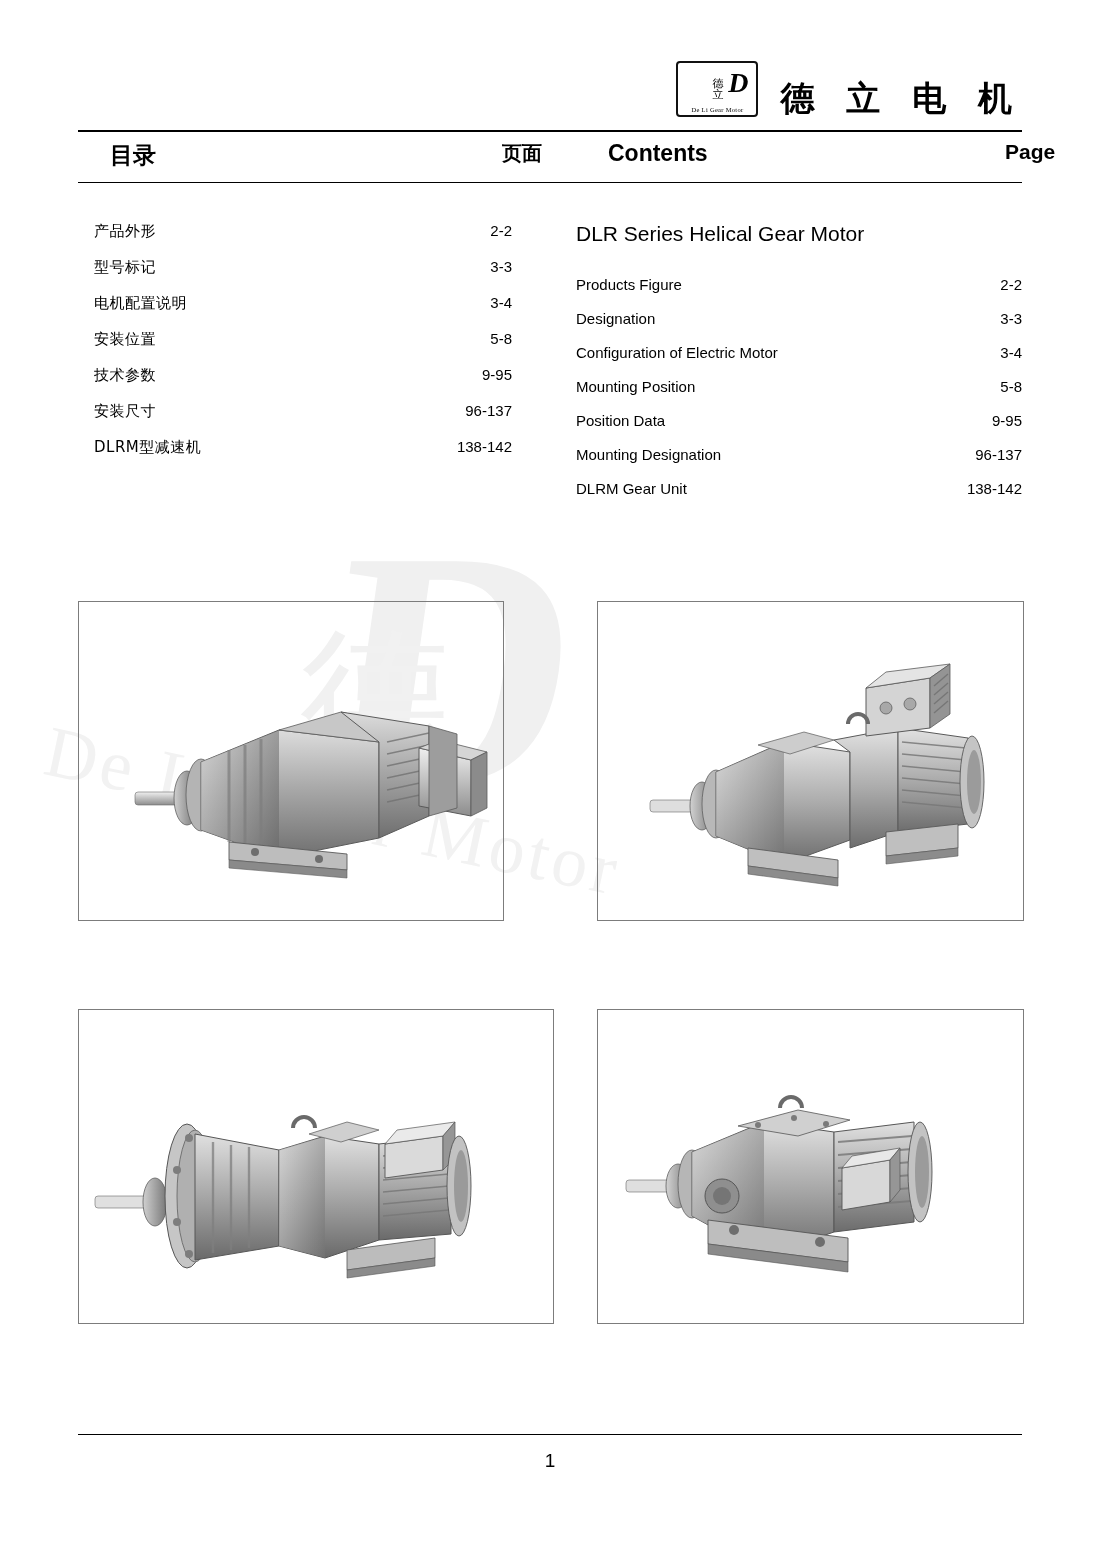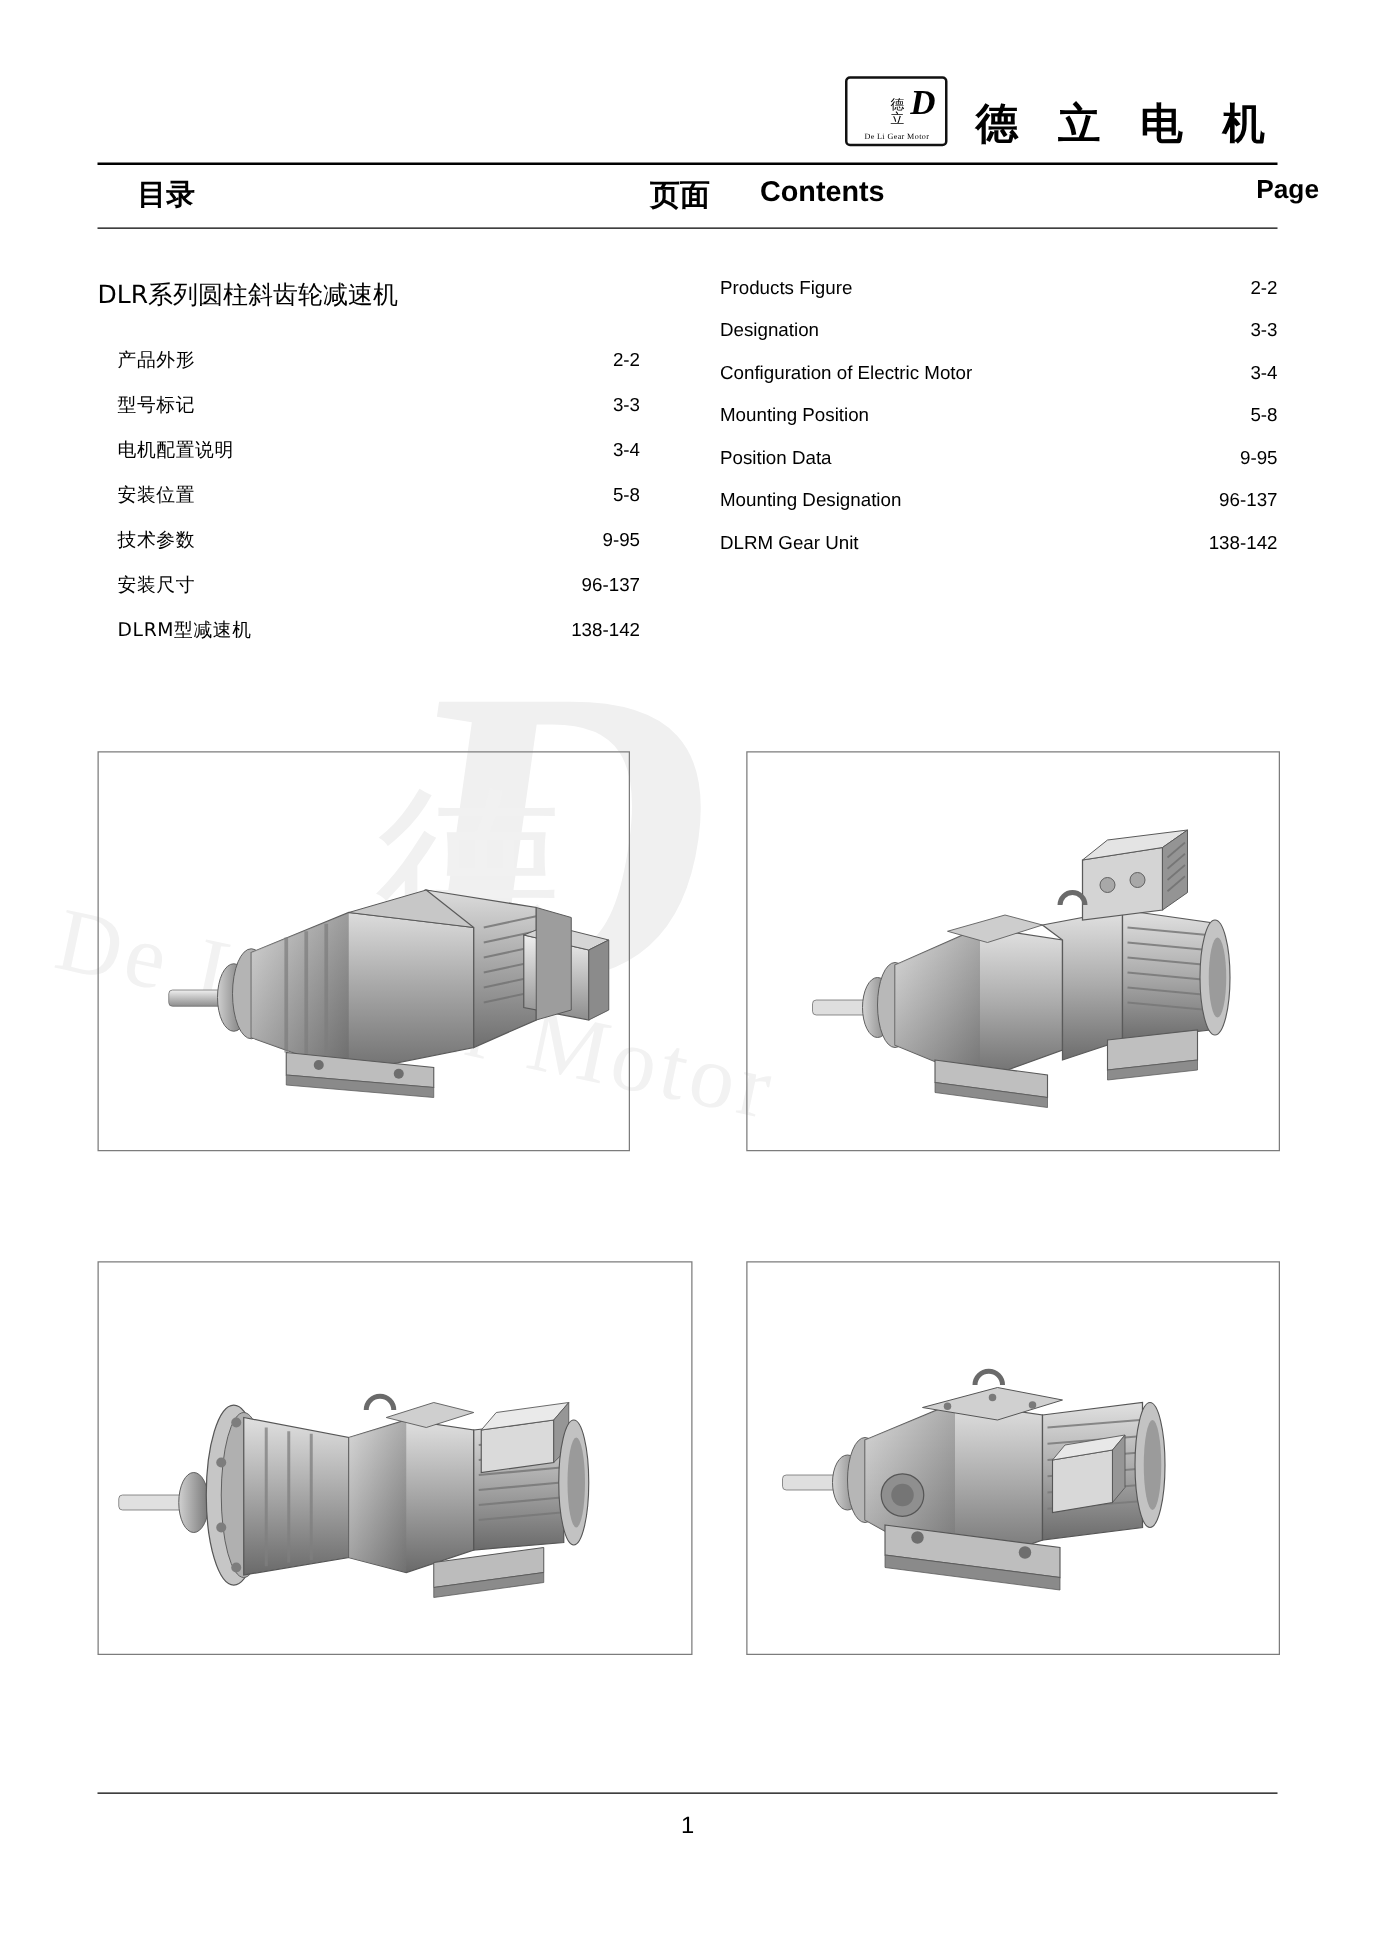--- a/index.html
+++ b/index.html
@@ -135,21 +135,21 @@
 
   .toc-head {
     position: absolute;
     top: 140px;
     height: 34px;
     z-index: 3;
     font-weight: bold;
     margin-left: 32px;
   }
   .th-cn-left  { left: 78px;  font-size: 23px; font-family: "DejaVu Sans", sans-serif; }
-  .th-cn-right { left: 488px; font-size: 24px; font-family: "DejaVu Sans", sans-serif; }
+  .th-cn-right { left: 470px; font-size: 20px; font-family: "DejaVu Sans", sans-serif; }
   .th-en-left  { left: 576px; font-size: 23px; }
   .th-en-right { left: 973px; font-size: 21px; }
 
   
   .col {
     position: absolute;
     top: 222px;
     width: 446px;
     z-index: 3;
   }
@@ -233,21 +233,20 @@
 
 <div class="rule rule-top"></div>
 <div class="rule rule-bottom"></div>
 
 <div class="toc-head th-cn-left">目录</div>
 <div class="toc-head th-cn-right">页面</div>
 <div class="toc-head th-en-left">Contents</div>
 <div class="toc-head th-en-right">Page</div>
 
 <div class="col col-left">
-  <div class="col-title cn">DLR系列圆柱斜齿轮减速机</div>
 
   <div class="toc-row cn">
     <span class="label">产品外形</span>
     <span class="page">2-2</span>
   </div>
   <div class="toc-row cn">
     <span class="label">型号标记</span>
     <span class="page">3-3</span>
   </div>
   <div class="toc-row cn">
@@ -266,20 +265,21 @@
     <span class="label">安装尺寸</span>
     <span class="page">96-137</span>
   </div>
   <div class="toc-row cn">
     <span class="label">DLRM型减速机</span>
     <span class="page">138-142</span>
   </div>
 </div>
 
 <div class="col col-right">
+  <div class="col-title">DLR Series Helical Gear Motor</div>
 
   <div class="toc-row">
     <span class="label">Products Figure</span>
     <span class="page">2-2</span>
   </div>
   <div class="toc-row">
     <span class="label">Designation</span>
     <span class="page">3-3</span>
   </div>
   <div class="toc-row">

